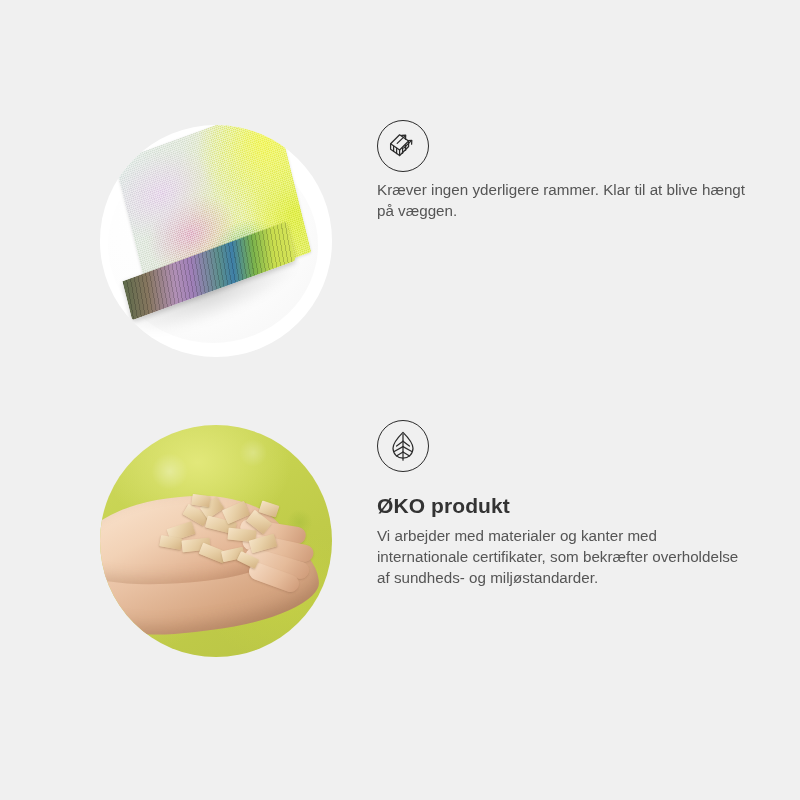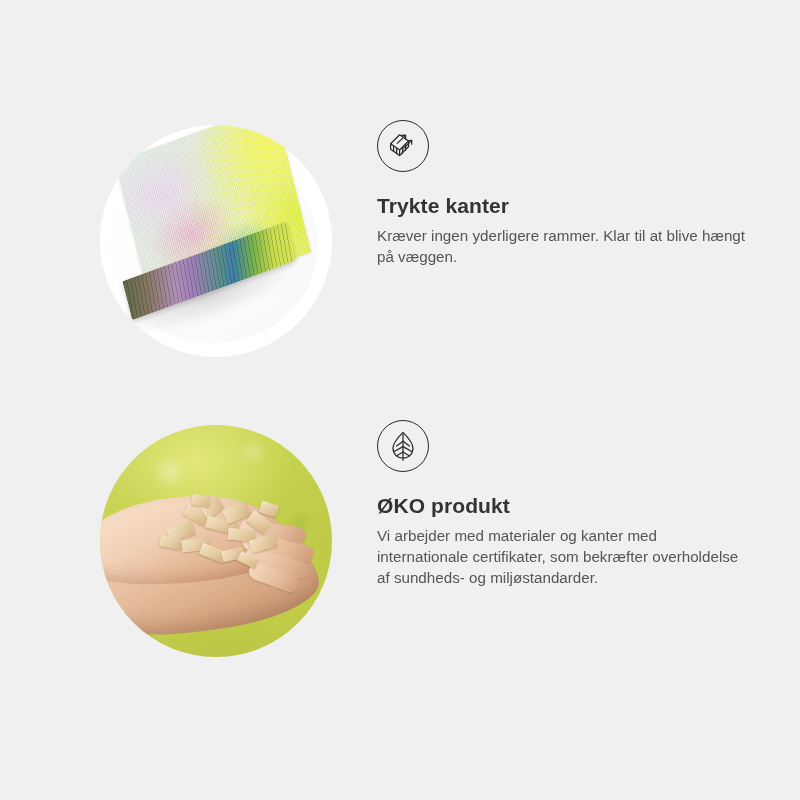--- a/index.html
+++ b/index.html
@@ -264,21 +264,20 @@
             <path d="M16.6 19.0 L16.6 24.3"></path>
             <path d="M19.6 16.0 L19.6 21.3"></path>
 
             <path d="M11.2 14.4 L19.3 6.6"></path>
             <path d="M15.6 6.4 L19.7 6.2 L19.5 10.3"></path>
             <path d="M17.8 19.0 L25.4 11.6"></path>
             <path d="M21.9 11.5 L25.8 11.3 L25.6 15.2"></path>
           </g>
         </svg>
       </div>
-      <h2 class="feature-title">Trykte kanter</h2>
       <p class="feature-desc">Kræver ingen yderligere rammer.  Klar til at blive hængt på væggen.</p>
     </div>
 
   </section>
 
   <section class="feature" id="feature-1">
 
     <div class="photo-wrap">
       <div class="photo photo-woodchips">
         <div class="wc-blur"></div>

